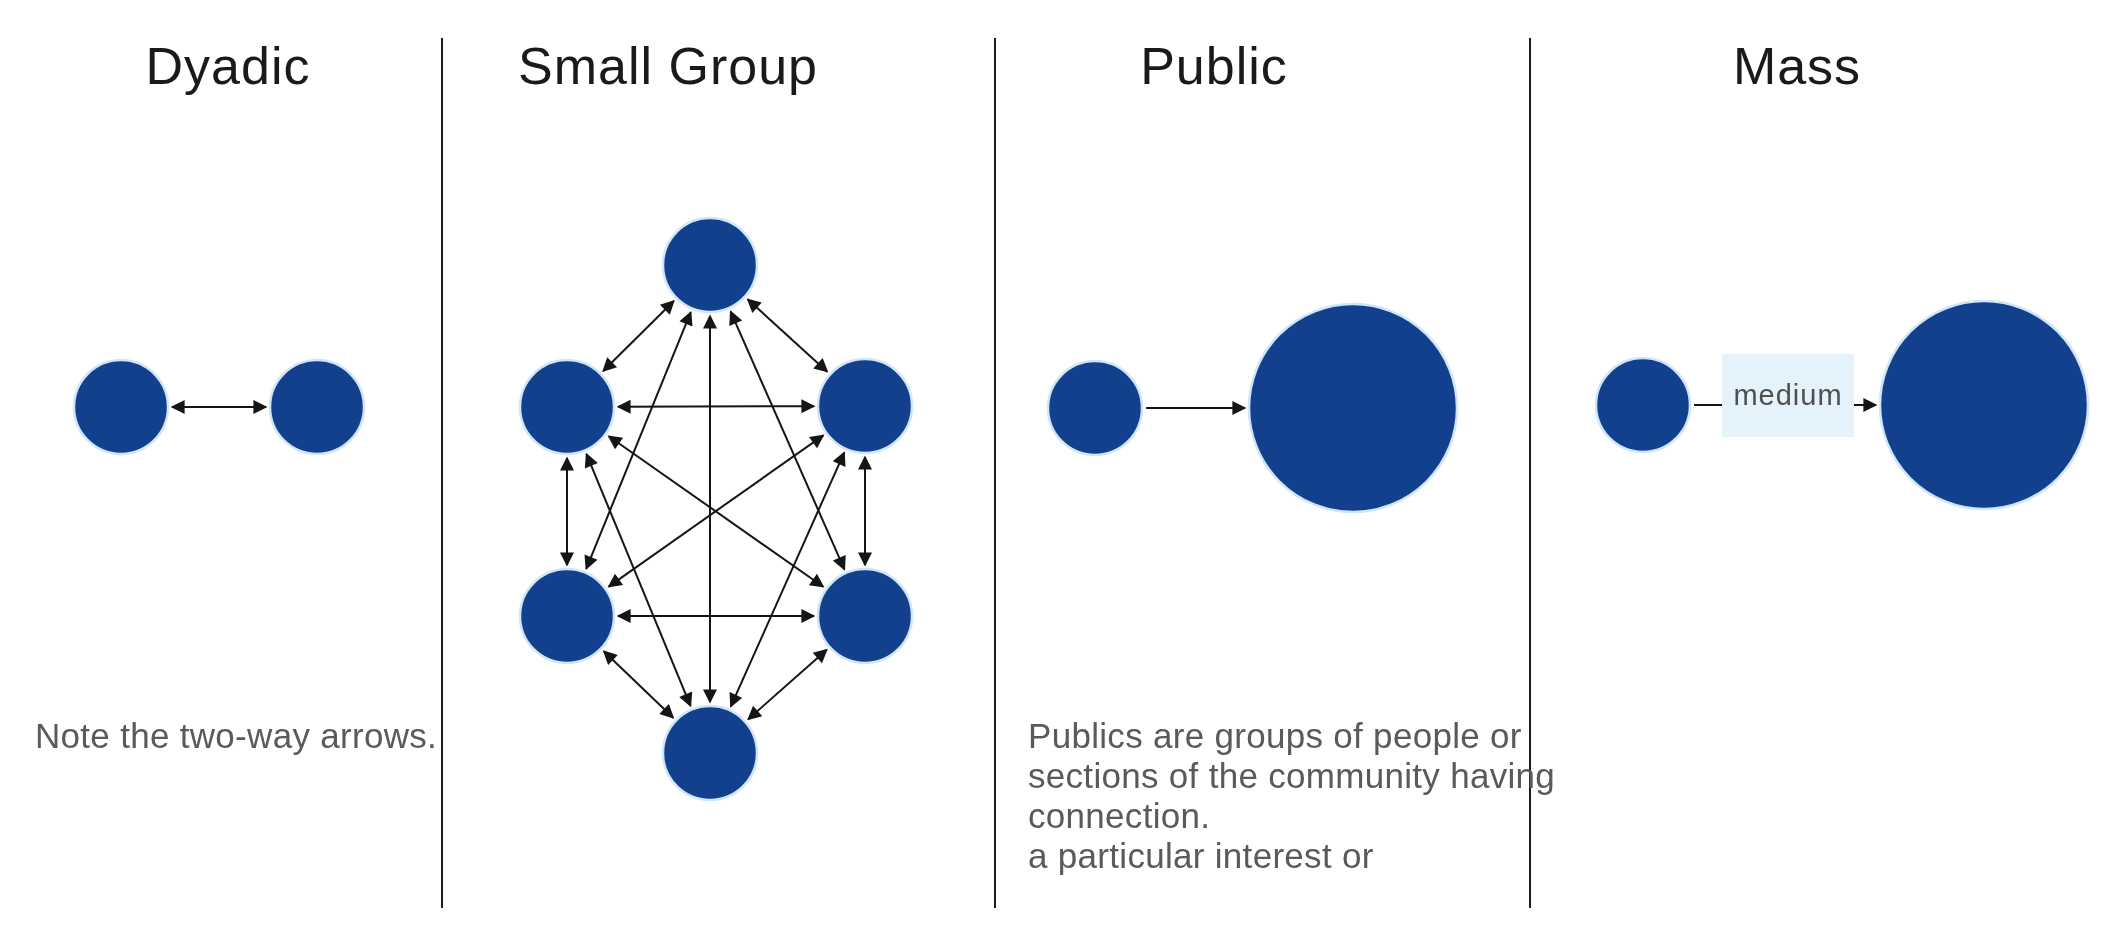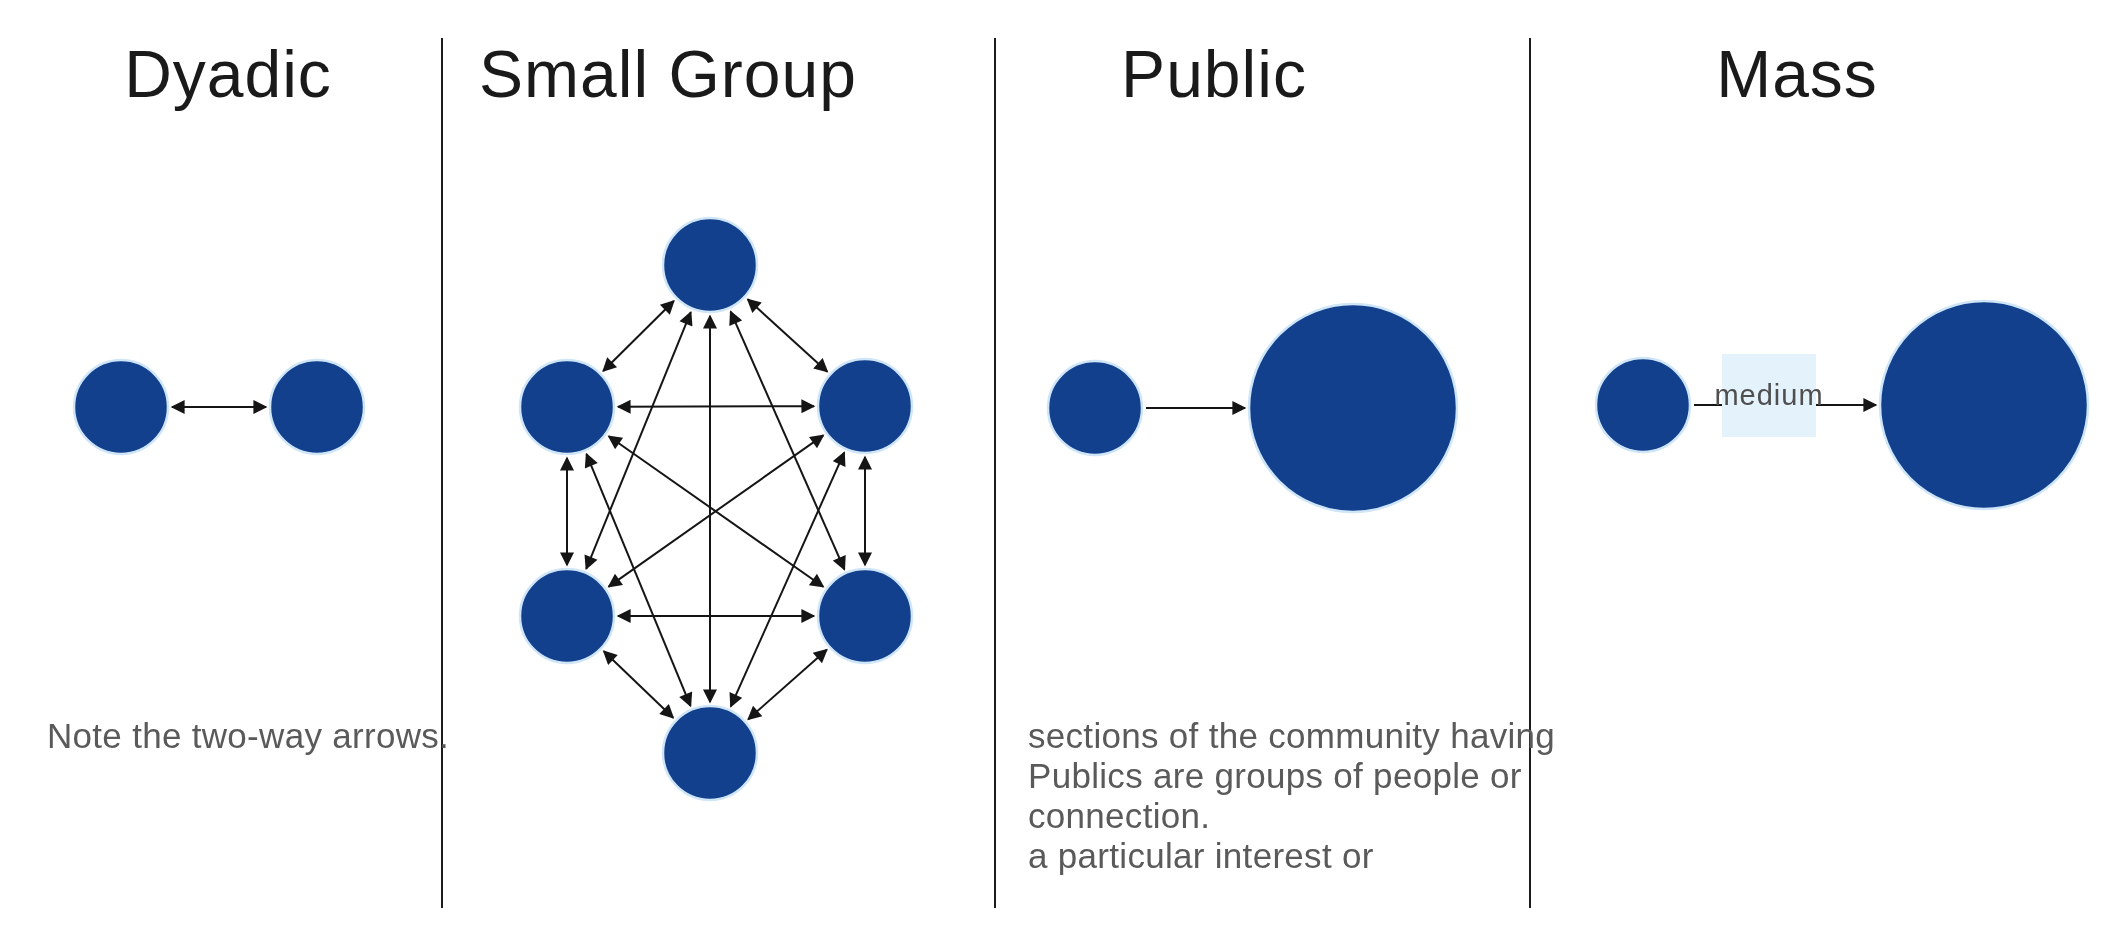--- a/index.html
+++ b/index.html
@@ -29,21 +29,21 @@
   .node-circle {
     fill: var(--node-fill, #12408c);
     stroke: var(--node-halo, #cfe5f8);
     stroke-width: 2.5;
   }
   .ah { fill: var(--arrow, #151515); }
   .panel-title {
     position: absolute;
     transform: translateX(-50%);
     top: 38px;
-    font-size: 66px;
+    font-size: 52px;
     font-weight: 300;
     letter-spacing: 1px;
     color: var(--title, #1a1a1a);
     white-space: nowrap;
     line-height: 1.1;
   }
   .caption {
     position: absolute;
     font-size: 35px;
     font-weight: 300;
@@ -117,24 +117,24 @@
         <circle cx="1643" cy="405" r="47" class="node-circle"></circle>
         <circle cx="1984" cy="405" r="104" class="node-circle"></circle>
       </g>
   </svg>
 
   <div class="panel-title" style="left:228px">Dyadic</div>
   <div class="panel-title" style="left:668px">Small Group</div>
   <div class="panel-title" style="left:1214px">Public</div>
   <div class="panel-title" style="left:1797px">Mass</div>
 
-  <div class="caption" style="left:47px; top:716px">Note the two-way arrows.</div>
+  <div class="caption" style="left:35px; top:716px">Note the two-way arrows.</div>
 
   <div class="caption" style="left:1028px; top:716px">
+    <div>Publics are groups of people or</div>
     <div>sections of the community having</div>
-    <div>Publics are groups of people or</div>
     <div>connection.</div>
     <div>a particular interest or</div>
   </div>
 
-  <div class="medium-box" id="medium-box" style="left: 1722px; top: 354px; width: 94px; height: 83px;">medium</div>
+  <div class="medium-box" id="medium-box" style="left: 1722px; top: 354px; width: 132px; height: 83px;">medium</div>
 
 </div>
 
 </body></html>

